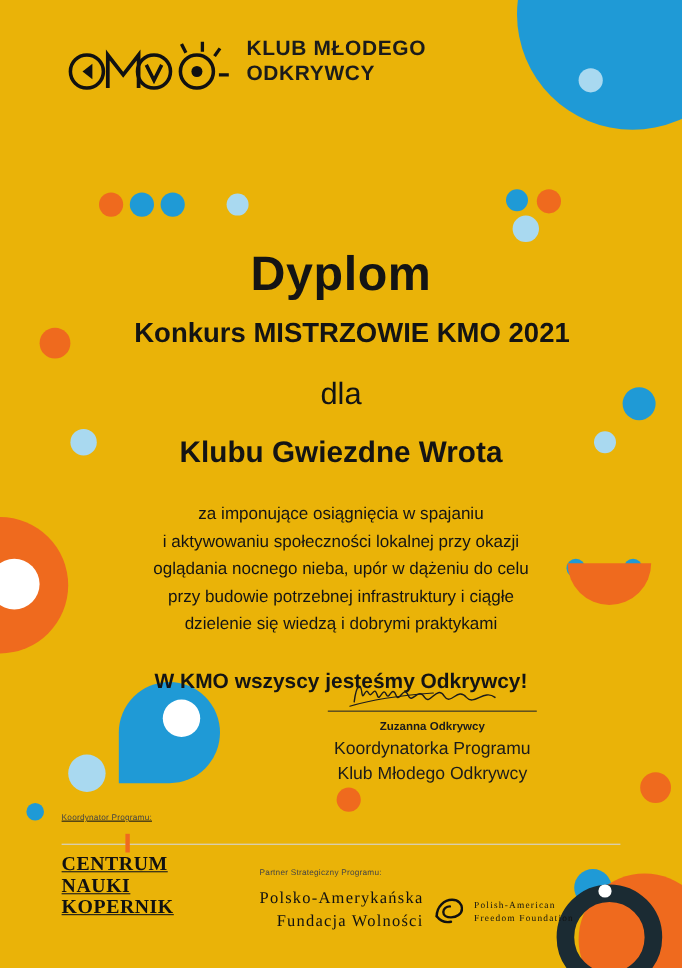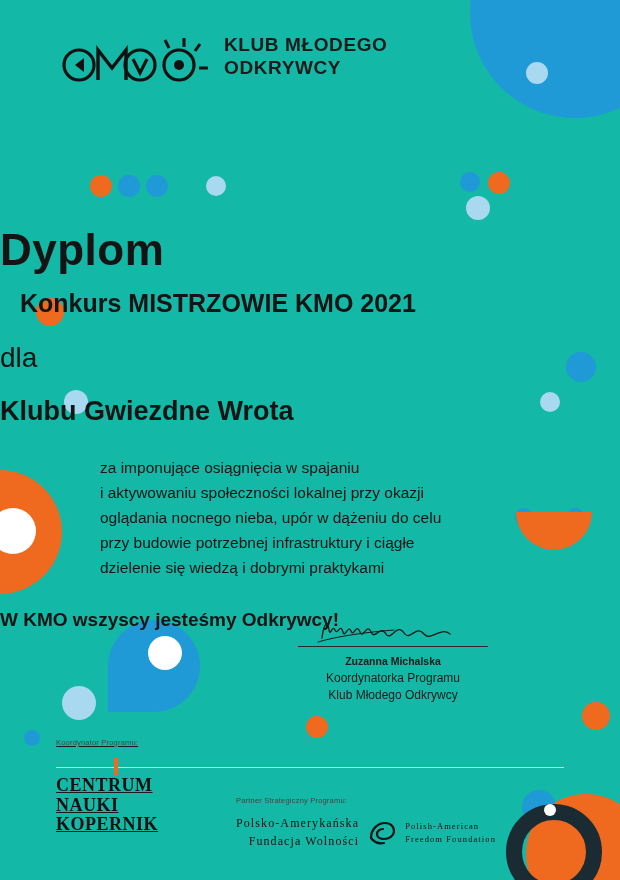--- a/index.html
+++ b/index.html
@@ -12,21 +12,21 @@
     background: #ffffff;
     font-family: "Liberation Sans", sans-serif;
     color: #1b1b1b;
     overflow: hidden;
   }
   .page {
     position: relative;
     width: 620px;
     height: 880px;
     overflow: hidden;
-    background: #14b8a6;
+    background: #eab308;
   }
 
   
   .shape { position: absolute; }
 
   
   .blob-tr {
     top: -92px; right: -60px;
     width: 210px; height: 210px;
     background: #1f9ad6;
@@ -127,21 +127,21 @@
     line-height: 1.22;
     letter-spacing: 0.6px;
     color: #1b1b1b;
     white-space: pre-line;
   }
 
   
   .content {
     position: absolute;
     top: 225px; left: 0; right: 0;
-    text-align: left;
+    text-align: center;
     z-index: 3;
   }
   .title {
     font-size: 44px;
     font-weight: bold;
     letter-spacing: 0.5px;
     margin: 0;
     color: #141414;
   }
   .subtitle {
@@ -191,21 +191,21 @@
     width: 190px;
     margin: 0 auto;
   }
   .sig-name {
     font-size: 10.5px;
     font-weight: bold;
     margin-top: 8px;
     color: #1b1b1b;
   }
   .sig-role {
-    font-size: 12px;
+    font-size: 16px;
     line-height: 1.42;
     margin-top: 3px;
     color: #1b1b1b;
     white-space: pre-line;
   }
 
   
   .footer {
     position: absolute;
     bottom: 26px; left: 0; right: 0;
@@ -244,21 +244,21 @@
     background: #ef6a1e;
   }
 
   .paff {
     display: flex;
     align-items: center;
     gap: 10px;
   }
   .paff-left {
     font-family: "Liberation Serif", serif;
-    font-size: 12px;
+    font-size: 15px;
     letter-spacing: 1.1px;
     line-height: 1.45;
     color: #111;
     text-align: right;
     white-space: pre-line;
   }
   .paff-right {
     font-family: "Liberation Serif", serif;
     font-size: 8.5px;
     letter-spacing: 1.1px;
@@ -354,21 +354,21 @@
     <div class="sig-scribble">
       <svg viewBox="0 0 190 34" width="190" height="34" aria-hidden="true">
         <path d="M24 26 C26 10, 30 8, 31 18 C32 26, 34 12, 37 18 C40 24, 42 10, 45 20
                  C47 27, 50 12, 53 19 C56 26, 58 10, 62 20 C65 28, 69 10, 73 20
                  C77 29, 82 12, 88 22 C93 30, 99 10, 106 21 C112 30, 118 12, 126 22
                  C133 30, 142 14, 152 22" fill="none" stroke="#1b1b1b" stroke-width="1.3" stroke-linecap="round"></path>
         <path d="M20 30 C40 24, 70 20, 96 18" fill="none" stroke="#1b1b1b" stroke-width="1" stroke-linecap="round"></path>
       </svg>
     </div>
     <div class="sig-line"></div>
-    <div class="sig-name">Zuzanna Michalska</div>
+    <div class="sig-name">Zuzanna Odkrywcy</div>
     <div class="sig-role">Koordynatorka Programu
 Klub Młodego Odkrywcy</div>
   </div>
 
   <div class="footer-rule"></div>
   <div class="footer">
 
     <div class="f-block f-organizer">
       <div class="f-label">Koordynator Programu:</div>
       <div class="cnk">

